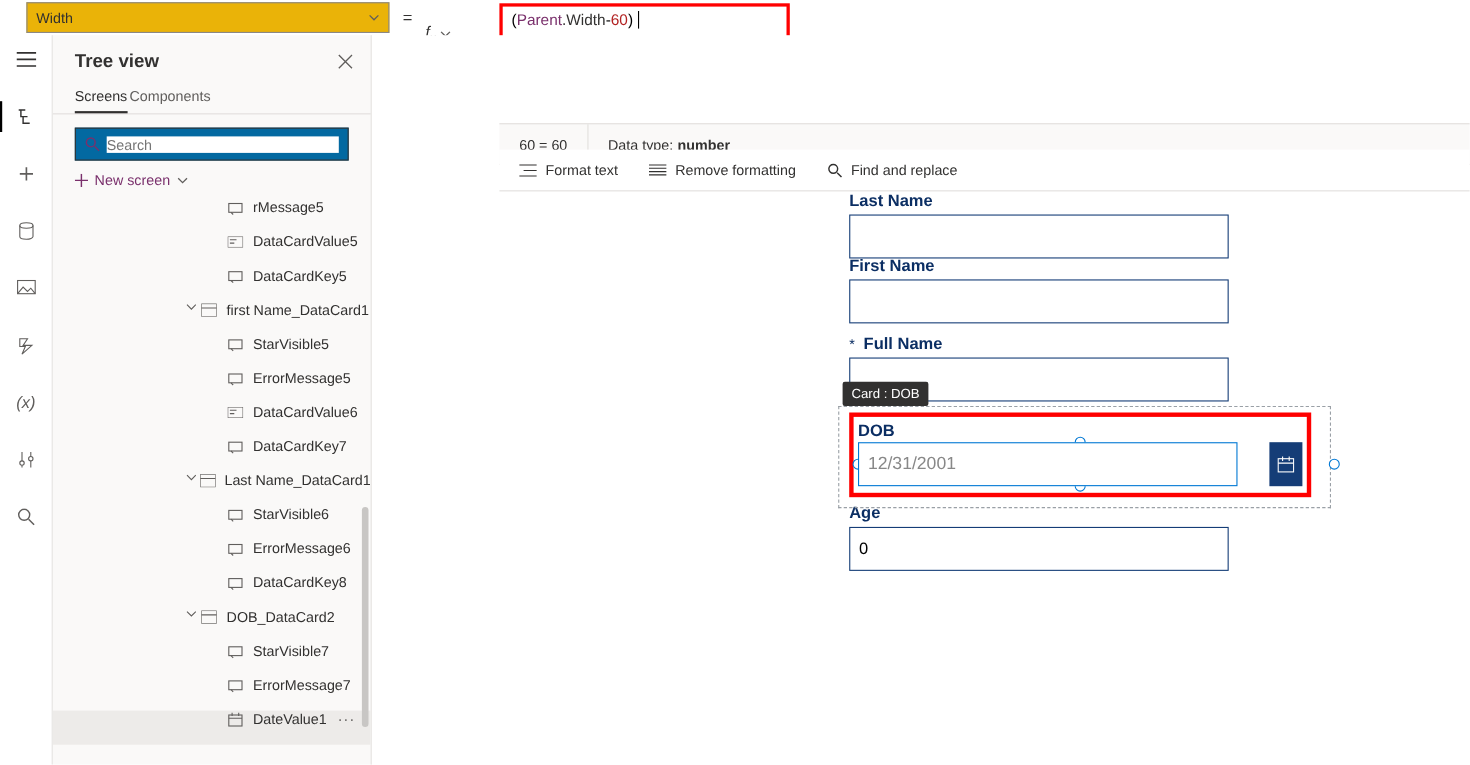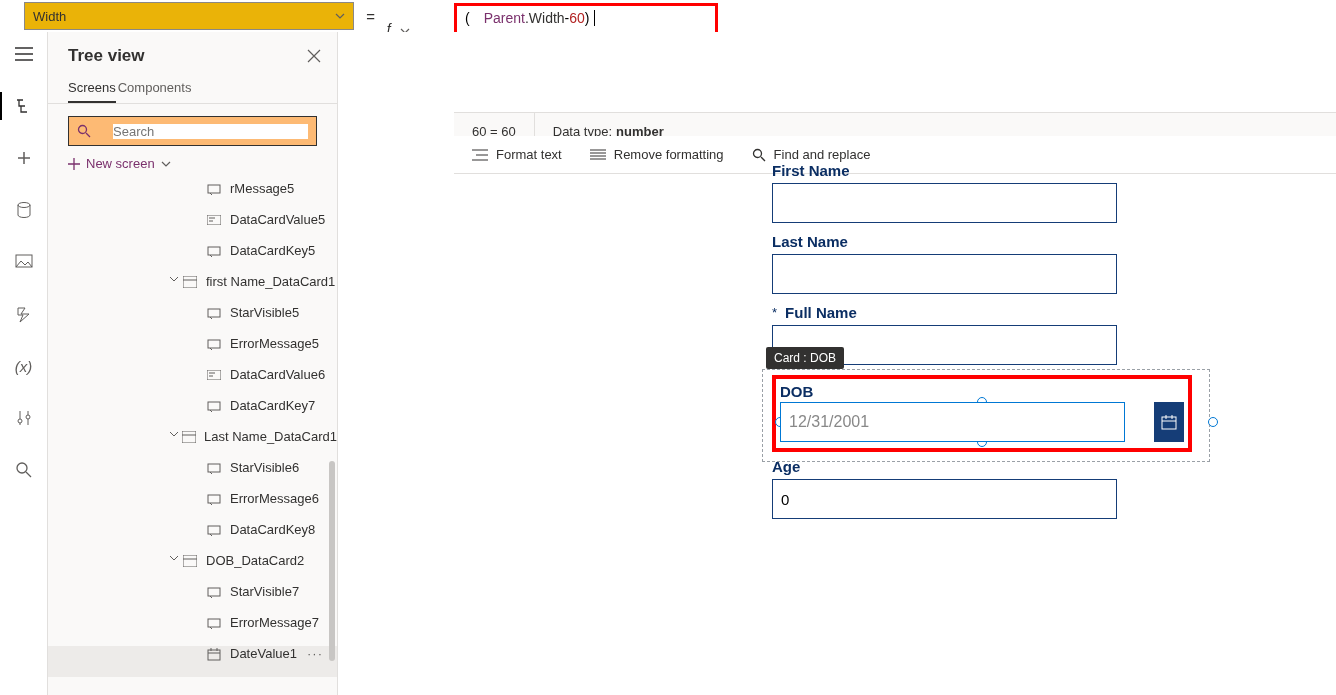--- a/index.html
+++ b/index.html
@@ -6,40 +6,40 @@
   html, body { width: 1336px; height: 695px; overflow: hidden; background: #fff; color: #323130; }
 
   
   .top-bar { display: flex; align-items: center; height: 32px; border-bottom: 1px solid #e1dfdd; }
   .prop-dropdown { margin-left: 24px; width: 330px; height: 28px; border: 1px solid #8a8886; display: flex; align-items: center; justify-content: space-between; padding: 0 8px; font-size: 13px; background: #eab308; }
   .equals { margin: 0 12px; font-size: 15px; font-style: italic; }
   .fx-btn { display: flex; align-items: center; font-style: italic; font-size: 14px; padding-right:6px;margin-top:29px;}
   .fx-btn svg { margin-left: 4px; }
   .formula-box { border: 3px solid #ff0000; height: 44px; margin-top: 3px; margin-left:0; width: 264px; display:flex; align-items:flex-start; padding:4px 8px; font-family: Consolas, monospace; font-size:14px; }
   .formula-box .paren { color:#000; }
-  .formula-box .parent { color:#7a306c;margin-left:14px; }
+  .formula-box .parent { color:#7a306c; }
   .formula-box .minus { color:#000; }
   .formula-box .num { color:#b22222; }
   .formula-cursor { border-left:1px solid #000; height:16px; margin-left:4px; }
   .top-flex { display:flex; align-items:flex-start; }
 
   
   .left-rail { position:absolute; left:0; top:32px; width:48px; height:663px; border-right:1px solid #e1dfdd; display:flex; flex-direction:column; align-items:center; padding-top:8px; gap:24px; background:#fff; }
   .left-rail .rail-item { width:28px; height:28px; display:flex; align-items:center; justify-content:center; color:#605e5c; }
   .left-rail .rail-item.active { color:#000; position:relative; }
   .left-rail .rail-item.active::before { content:""; position:absolute; left:-10px; top:0; bottom:0; width:2px; background:#000; }
 
   
   .tree-panel { position:absolute; left:48px; top:32px; width:290px; height:663px; border-right:1px solid #e1dfdd; background:#faf9f8; display:flex; flex-direction:column; }
   .tree-header { display:flex; align-items:center; justify-content:space-between; padding:14px 16px 8px 20px; }
   .tree-header h2 { font-size:17px; font-weight:600; }
   .tree-tabs { display:flex; gap:2px; padding:0 20px; border-bottom:1px solid #e1dfdd; }
   .tree-tab { font-size:13px; padding:6px 0; color:#605e5c; cursor:pointer; }
   .tree-tab.active { color:#323130; border-bottom:2px solid #323130; font-weight:400; }
-  .tree-search { margin:12px 20px 0 20px; border:1px solid #323130; height:30px; display:flex; align-items:center; padding:0 8px; gap:22px; background:#fdba74; }
+  .tree-search { margin:12px 20px 0 20px; border:1px solid #323130; height:30px; display:flex; align-items:center; padding:0 8px; gap:6px; background:#0369a1; }
   .tree-search input { border:none; outline:none; flex:1; font-size:13px; }
   .new-screen { display:flex; align-items:center; gap:6px; margin:10px 20px; font-size:13px; color:#7a306c; cursor:pointer; }
   .tree-body { flex:1; overflow:hidden; position:relative; }
   .tree-scroll { position:absolute; inset:0; overflow-y:auto; }
   .tree-item { display:flex; align-items:flex-start; height:31px; font-size:13px; color:#323130; padding-left:0; position:relative; }
   .tree-item.hover { background:#edebe9; }
   .tree-item .chev { width:12px; display:inline-flex; justify-content:center; margin-right:2px; color:#605e5c;}
   .tree-item .ico { width:16px; height:16px; display:inline-flex; align-items:center; justify-content:center; margin-right:8px; color:#605e5c;}
   .tree-item .lbl { white-space:nowrap; }
   .tree-item .dots { position:absolute; right:14px; color:#605e5c; letter-spacing:1px; display:none; }
@@ -375,26 +375,26 @@
     <div class="tb-item">
       <svg width="14" height="14">
           <circle cx="5.5" cy="5.5" r="4" fill="none" stroke="#323130" stroke-width="1.3"></circle>
           <path d="M9 9 L13 13" stroke="#323130" stroke-width="1.3"></path>
         </svg>
       <span>Find and replace</span>
     </div>
   </div>
 
   <div class="form-prev">
+    <div class="field">
+      <div class="field-label">Last Name</div>
+      <input class="field-input" style="">
+    </div>
     <div class="field" style="margin-top:-12px;">
       <div class="field-label">First Name</div>
-      <input class="field-input" style="">
-    </div>
-    <div class="field">
-      <div class="field-label">Last Name</div>
       <input class="field-input" style="">
     </div>
     <div class="field">
       <div class="field-label">
         <span class="field-req">*</span>
         <span>Full Name</span>
       </div>
       <input class="field-input" style="">
     </div>
 

